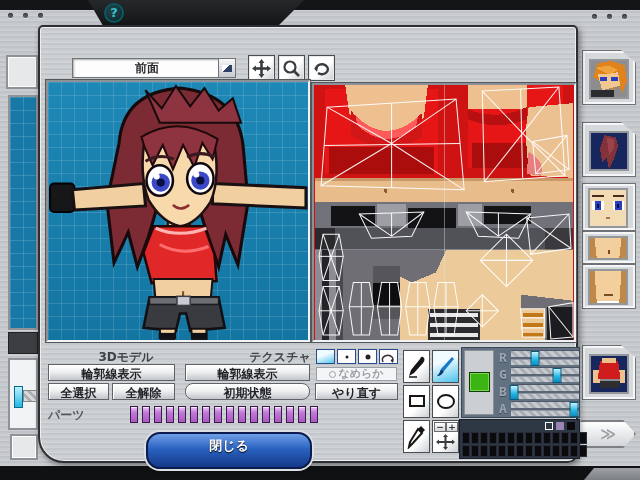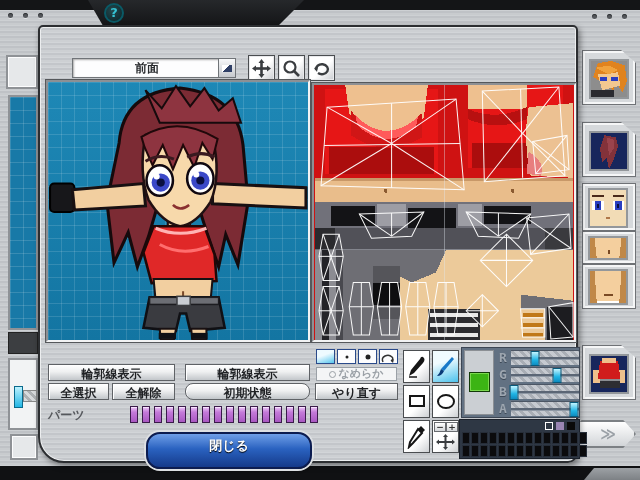--- a/index.html
+++ b/index.html
@@ -392,20 +392,22 @@
             <line x1="252" y1="128" x2="214" y2="168"></line>
           <polygon points="204,222 228,222 228,250 206,250"></polygon>
           <line x1="204" y1="231" x2="228" y2="231"></line>
             <line x1="204" y1="241" x2="228" y2="241"></line>
           <polygon points="232,220 256,216 256,250 234,252"></polygon>
           <line x1="232" y1="220" x2="256" y2="250"></line>
         </g>
       </svg>
     </div>
 
+    <div class="sec-label" style="left:22px;top:322px;width:128px;">3Dモデル</div>
+    <div class="sec-label" style="left:176px;top:322px;width:128px;">テクスチャ</div>
     <div class="mbtn" style="left:8px;top:337px;width:127px;height:17px;">輪郭線表示</div>
     <div class="mbtn" style="left:145px;top:337px;width:125px;height:17px;">輪郭線表示</div>
     <div class="mbtn" style="left:8px;top:356px;width:61px;height:17px;">全選択</div>
     <div class="mbtn" style="left:72px;top:356px;width:63px;height:17px;">全解除</div>
     <div class="mbtn" style="left:145px;top:356px;width:125px;height:17px;border-radius:8px;">初期状態</div>
     <div class="sec-label" style="left:8px;top:380px;width:50px;text-align:left;color:#55585c;">パーツ</div>
     <div class="parts-row">
         <div class="part-chip"></div>
         <div class="part-chip"></div>
         <div class="part-chip"></div>

